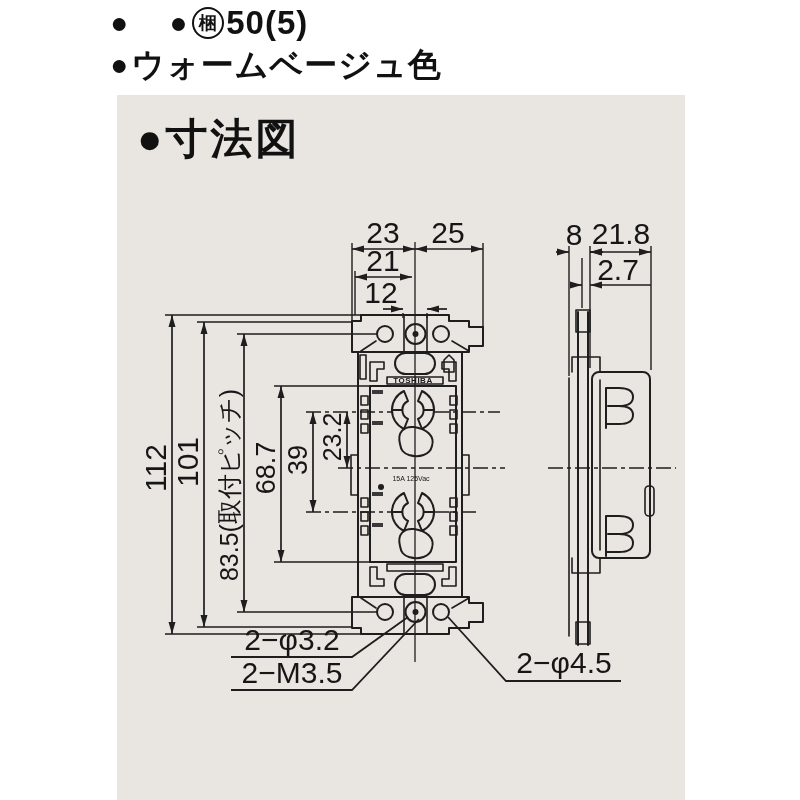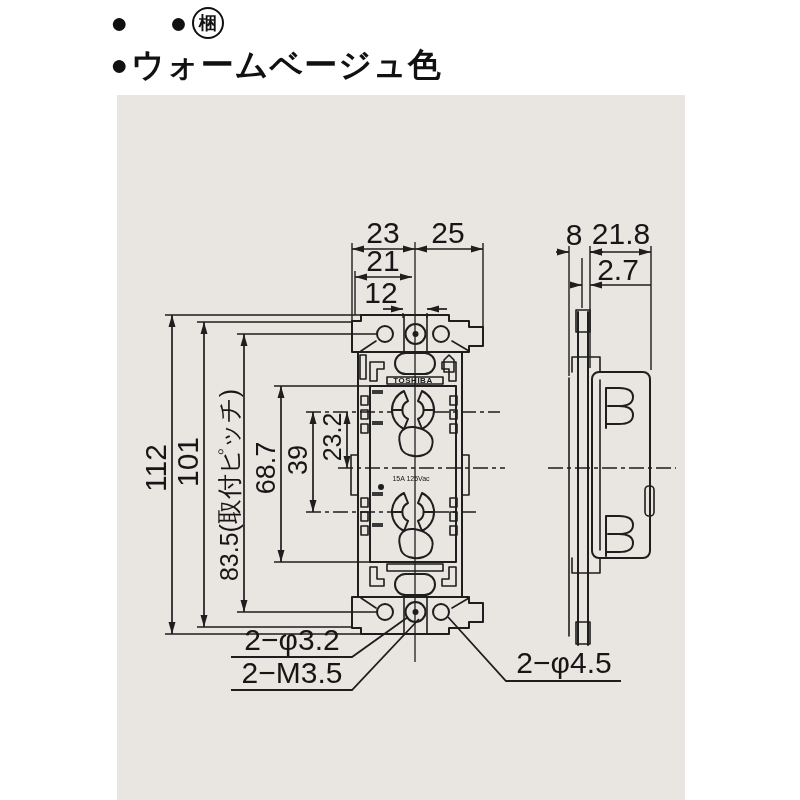--- a/index.html
+++ b/index.html
@@ -37,28 +37,32 @@
 </style>
 </head>
 <body>
 
 <div class="header">
   <div class="spec-line">
     <span class="bullet">●</span>
     <span class="spec-gap"></span>
     <span class="bullet">●</span>
       <span class="circ">梱</span>
+      <span>50(5)</span>
   </div>
   <div class="spec-line">
     <span class="bullet">●</span>
       <span>ウォームベージュ色</span>
   </div>
 </div>
 
 <div class="panel">
+  <div class="panel-title">
+    <span>●</span><span>寸法図</span>
+  </div>
 
   <svg class="drawing" width="568" height="705" viewBox="117 95 568 705" xmlns="http://www.w3.org/2000/svg">
     <defs>
       <marker id="ar" markerUnits="userSpaceOnUse" markerWidth="13" markerHeight="9" viewBox="0 0 13 9" refX="12.5" refY="4.5" orient="auto-start-reverse">
         <path d="M0.5,1 L12.5,4.5 L0.5,8 Z" fill="#1e1e1e"></path>
       </marker>
     </defs>
 
     <g>
 

